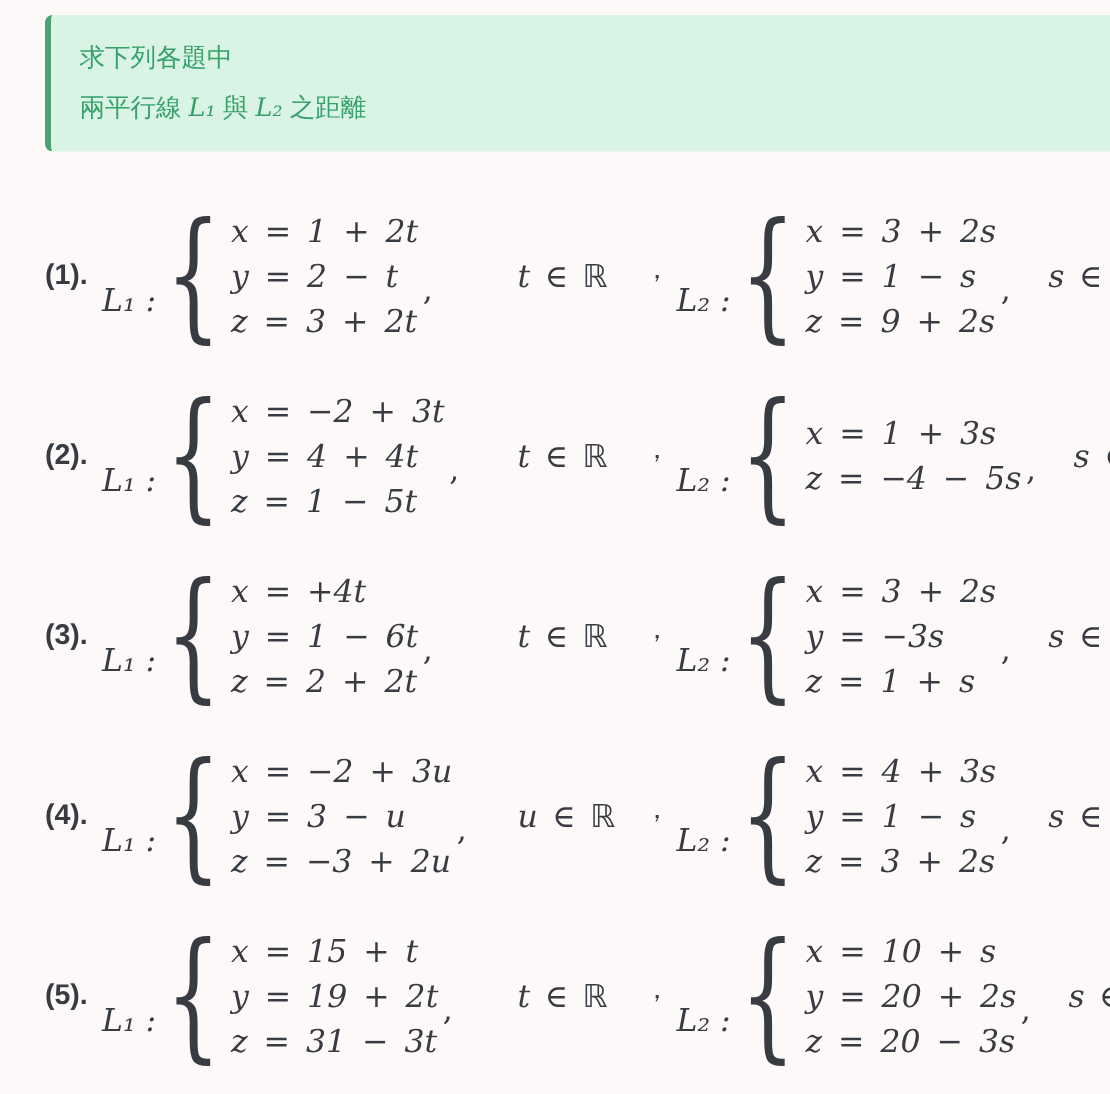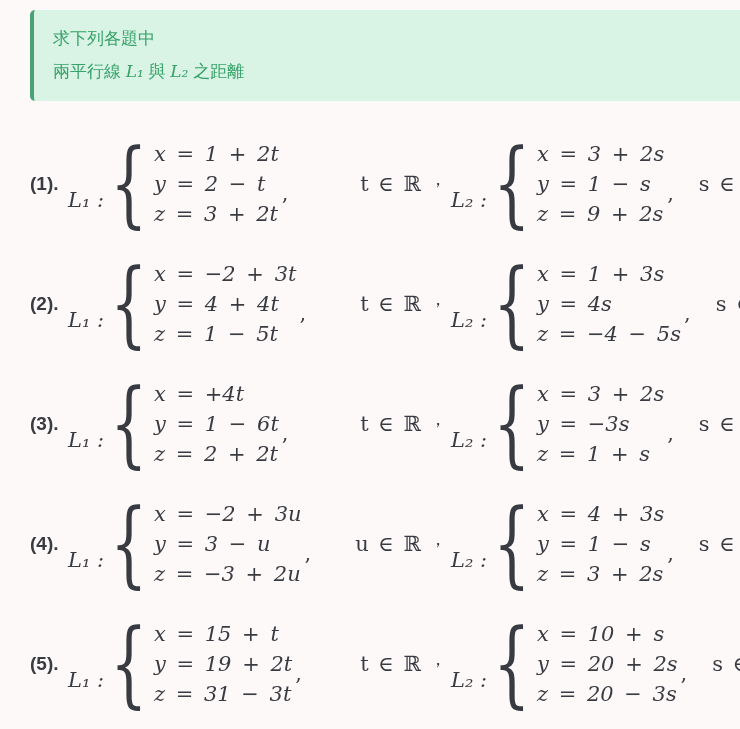--- a/index.html
+++ b/index.html
@@ -81,26 +81,26 @@
   .comma {
     font-family: "DejaVu Serif", "DejaVu Sans", serif;
     font-size: 21px;
     color: #383c42;
     position: relative;
     top: 9px;
     margin-left: 3px;
   }
   .domain {
     font-family: "DejaVu Serif", "DejaVu Sans", serif;
+    font-style: italic;
     font-size: 21px;
     color: #383c42;
     white-space: pre;
     word-spacing: 3px;
     margin-left: 25px;
-    text-align: right;
   }
   .domain.d1 { min-width: 76px; }
   .sep {
     font-size: 18px;
     color: #383c42;
     position: relative;
     top: -5px;
     margin: 0 4px 0 8px;
   }
 </style>
@@ -153,21 +153,20 @@
       </span>
       <span class="comma">,</span>
     </span>
     <span class="domain d1">t ∈ ℝ</span>
     <span class="sep">，</span>
     <span class="unit">
       <span class="lbl">L₂ :</span>
       <span class="brace">{</span>
       <span class="eqs">
         <span class="eq">x = 1 + 3s</span>
-        <span class="eq">y = 4s</span>
         <span class="eq">z = −4 − 5s</span>
       </span>
       <span class="comma">,</span>
     </span>
     <span class="domain">s ∈ ℝ</span>
   </div>
 
   <div class="row">
     <span class="num">(3).</span>
     <span class="unit first">

